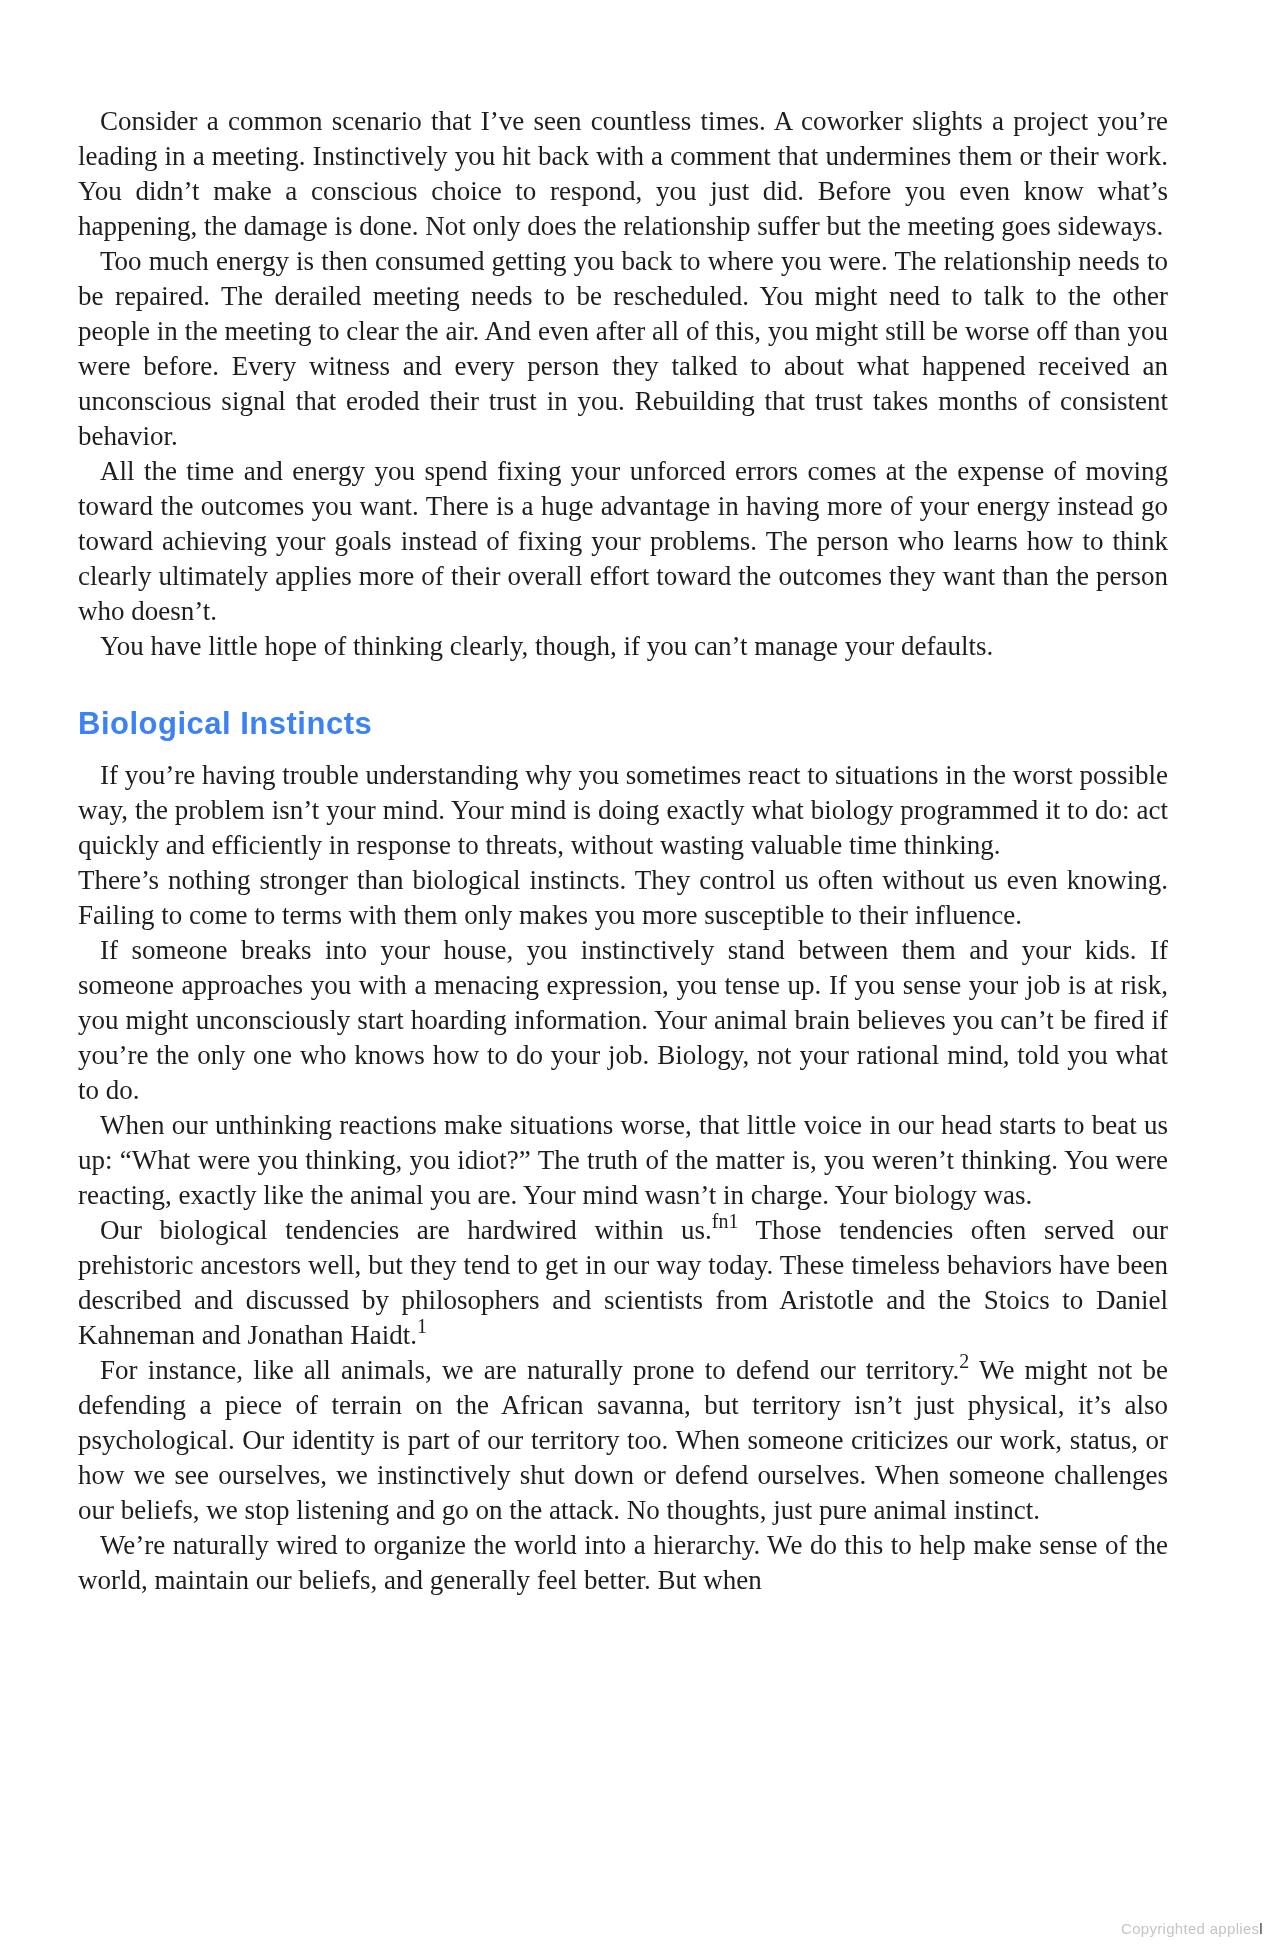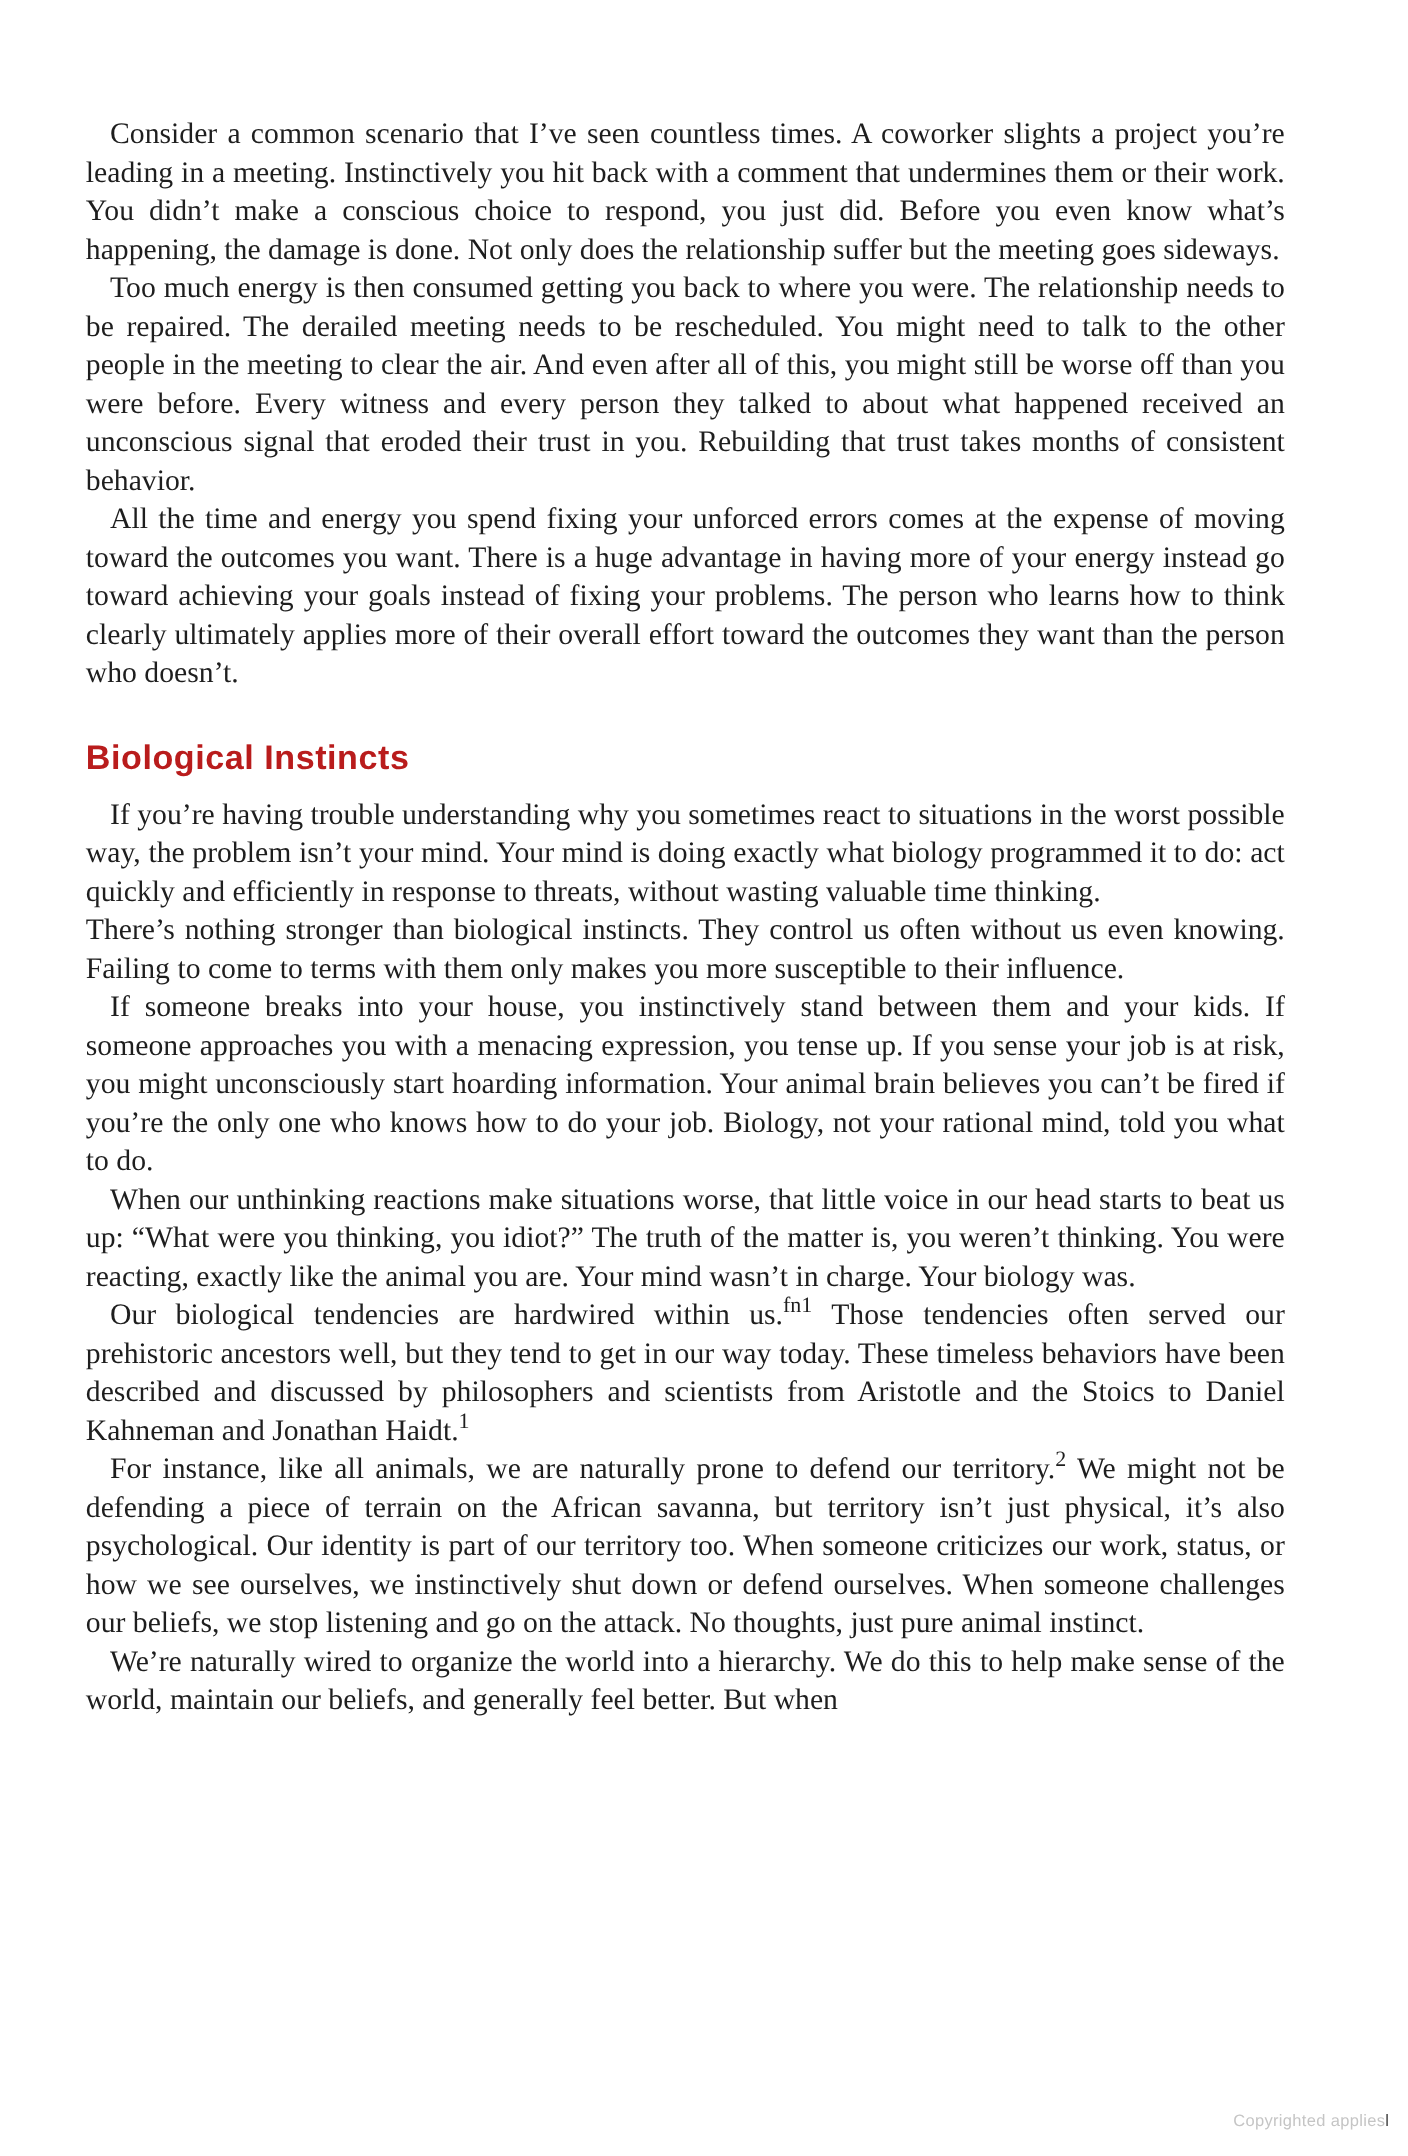--- a/index.html
+++ b/index.html
@@ -33,21 +33,21 @@
     text-indent: 22px;
   }
   .para.no-indent {
     text-indent: 0;
   }
   .section-heading {
     font-family: "Liberation Sans", sans-serif;
     font-size: 31px;
     line-height: 44px;
     font-weight: bold;
-    color: #b91c1c;
+    color: #3b82f6;
     margin: 38px 0 12px 0;
     text-align: left;
     text-indent: 0;
     letter-spacing: 0.5px;
   }
   sup.fn {
     font-size: 20px;
     line-height: 0;
     position: relative;
     top: -0.55em;
@@ -75,20 +75,21 @@
 
 <div class="page">
   <div class="text-column">
 
     <p class="para indent"><span>Consider a common scenario that I’ve seen countless times. A coworker slights a project you’re leading in a meeting. Instinctively you hit back with a comment that undermines them or their work. You didn’t make a conscious choice to respond, you just did. Before you even know what’s happening, the damage is done. Not only does the relationship suffer but the meeting goes sideways.</span></p>
 
     <p class="para indent"><span>Too much energy is then consumed getting you back to where you were. The relationship needs to be repaired. The derailed meeting needs to be rescheduled. You might need to talk to the other people in the meeting to clear the air. And even after all of this, you might still be worse off than you were before. Every witness and every person they talked to about what happened received an unconscious signal that eroded their trust in you. Rebuilding that trust takes months of consistent behavior.</span></p>
 
     <p class="para indent"><span>All the time and energy you spend fixing your unforced errors comes at the expense of moving toward the outcomes you want. There is a huge advantage in having more of your energy instead go toward achieving your goals instead of fixing your problems. The person who learns how to think clearly ultimately applies more of their overall effort toward the outcomes they want than the person who doesn’t.</span></p>
 
+    <p class="para indent"><span>You have little hope of thinking clearly, though, if you can’t manage your defaults.</span></p>
 
     <h2 class="section-heading">Biological Instincts</h2>
 
     <p class="para indent"><span>If you’re having trouble understanding why you sometimes react to situations in the worst possible way, the problem isn’t your mind. Your mind is doing exactly what biology programmed it to do: act quickly and efficiently in response to threats, without wasting valuable time thinking.</span></p>
 
     <p class="para no-indent"><span>There’s nothing stronger than biological instincts. They control us often without us even knowing. Failing to come to terms with them only makes you more susceptible to their influence.</span></p>
 
     <p class="para indent"><span>If someone breaks into your house, you instinctively stand between them and your kids. If someone approaches you with a menacing expression, you tense up. If you sense your job is at risk, you might unconsciously start hoarding information. Your animal brain believes you can’t be fired if you’re the only one who knows how to do your job. Biology, not your rational mind, told you what to do.</span></p>
 
     <p class="para indent"><span>When our unthinking reactions make situations worse, that little voice in our head starts to beat us up: “What were you thinking, you idiot?” The truth of the matter is, you weren’t thinking. You were reacting, exactly like the animal you are. Your mind wasn’t in charge. Your biology was.</span></p>

